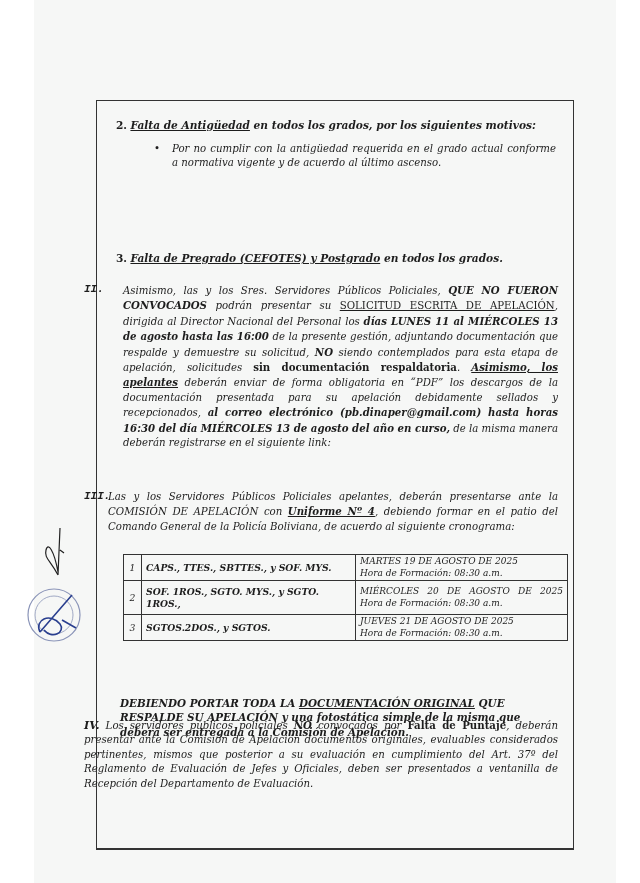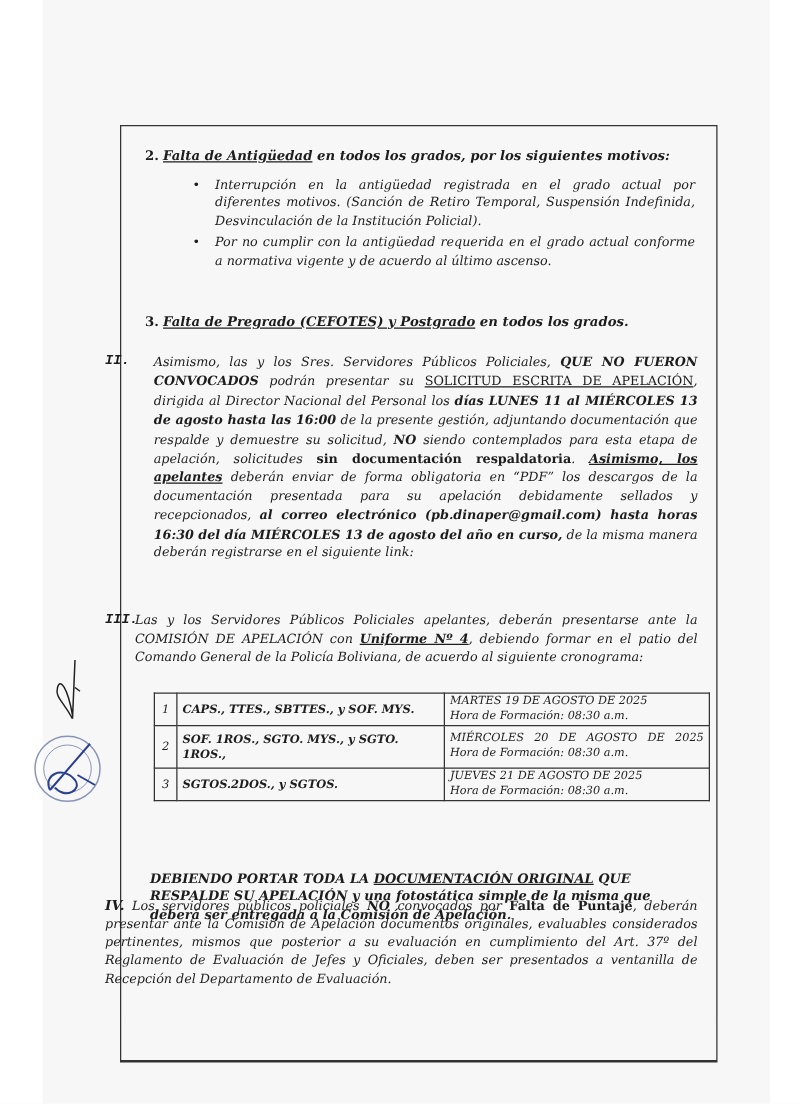--- a/index.html
+++ b/index.html
@@ -44,21 +44,20 @@
 
 <div class="page"></div>
 <div class="frame"></div>
 
 <div class="txt ni" style="left:116px; top:118px; width:450px; font-size:10.6px;">
   <span class="b">2.</span>
   <span class="b u" style="font-style:italic;text-decoration:underline;">Falta de Antigüedad</span><span class="b" style="font-style:italic;"> en todos los grados, por los siguientes motivos:</span>
 </div>
 <div class="txt" style="left:152px; top:142px; width:404px;">
   <ul class="bul">
-    <li class="j">Interrupción en la antigüedad registrada en el grado actual por diferentes motivos. (Sanción de Retiro Temporal, Suspensión Indefinida, Desvinculación de la Institución Policial).</li>
     <li class="j">Por no cumplir con la antigüedad requerida en el grado actual conforme a normativa vigente y de acuerdo al último ascenso.</li>
   </ul>
 </div>
 
 <div class="txt ni" style="left:116px; top:251px; width:450px; font-size:10.6px;">
   <span class="b">3.</span>
   <span class="b u" style="font-style:italic;text-align:center;">Falta de Pregrado (CEFOTES) y Postgrado</span><span class="b" style="font-style:italic;"> en todos los grados.</span>
 </div>
 
 <div class="roman" style="left:84px; top:283px;">II.</div>

